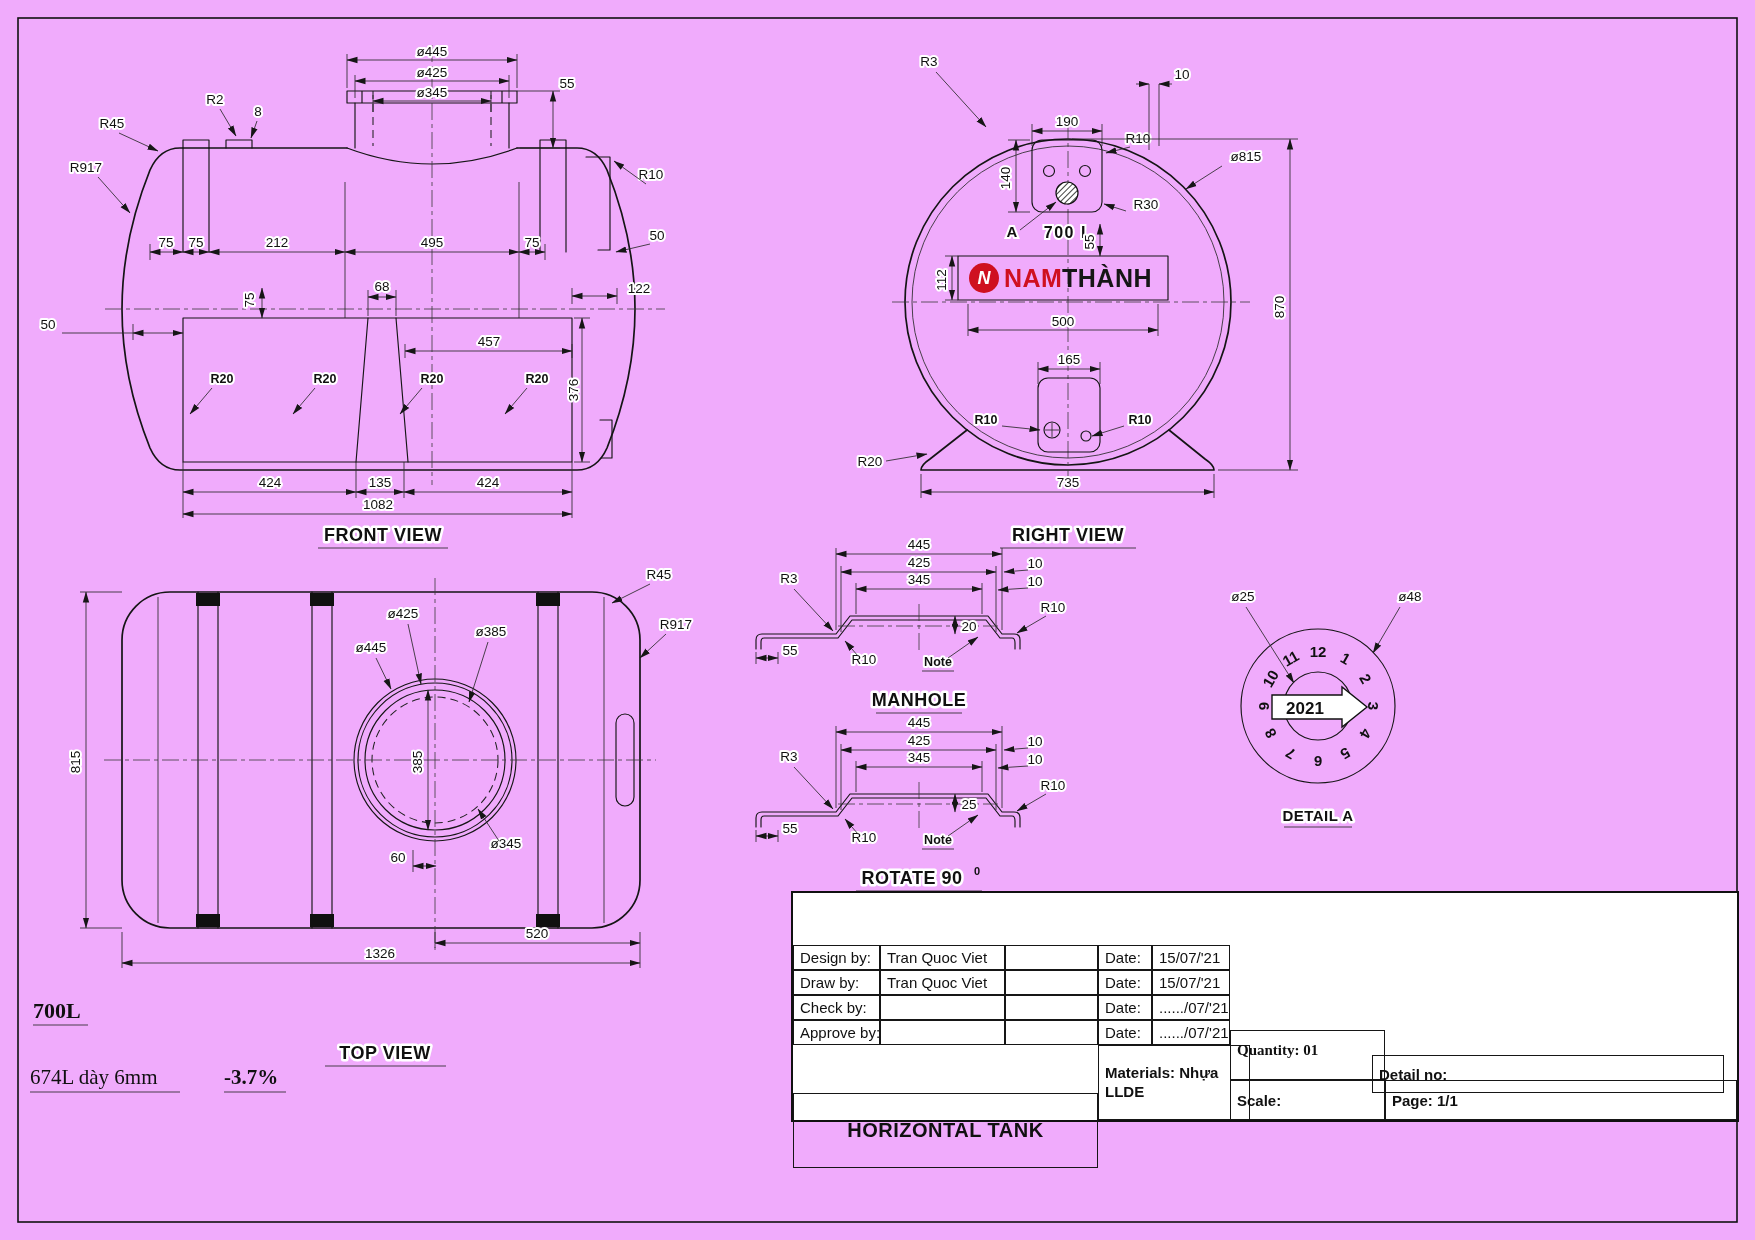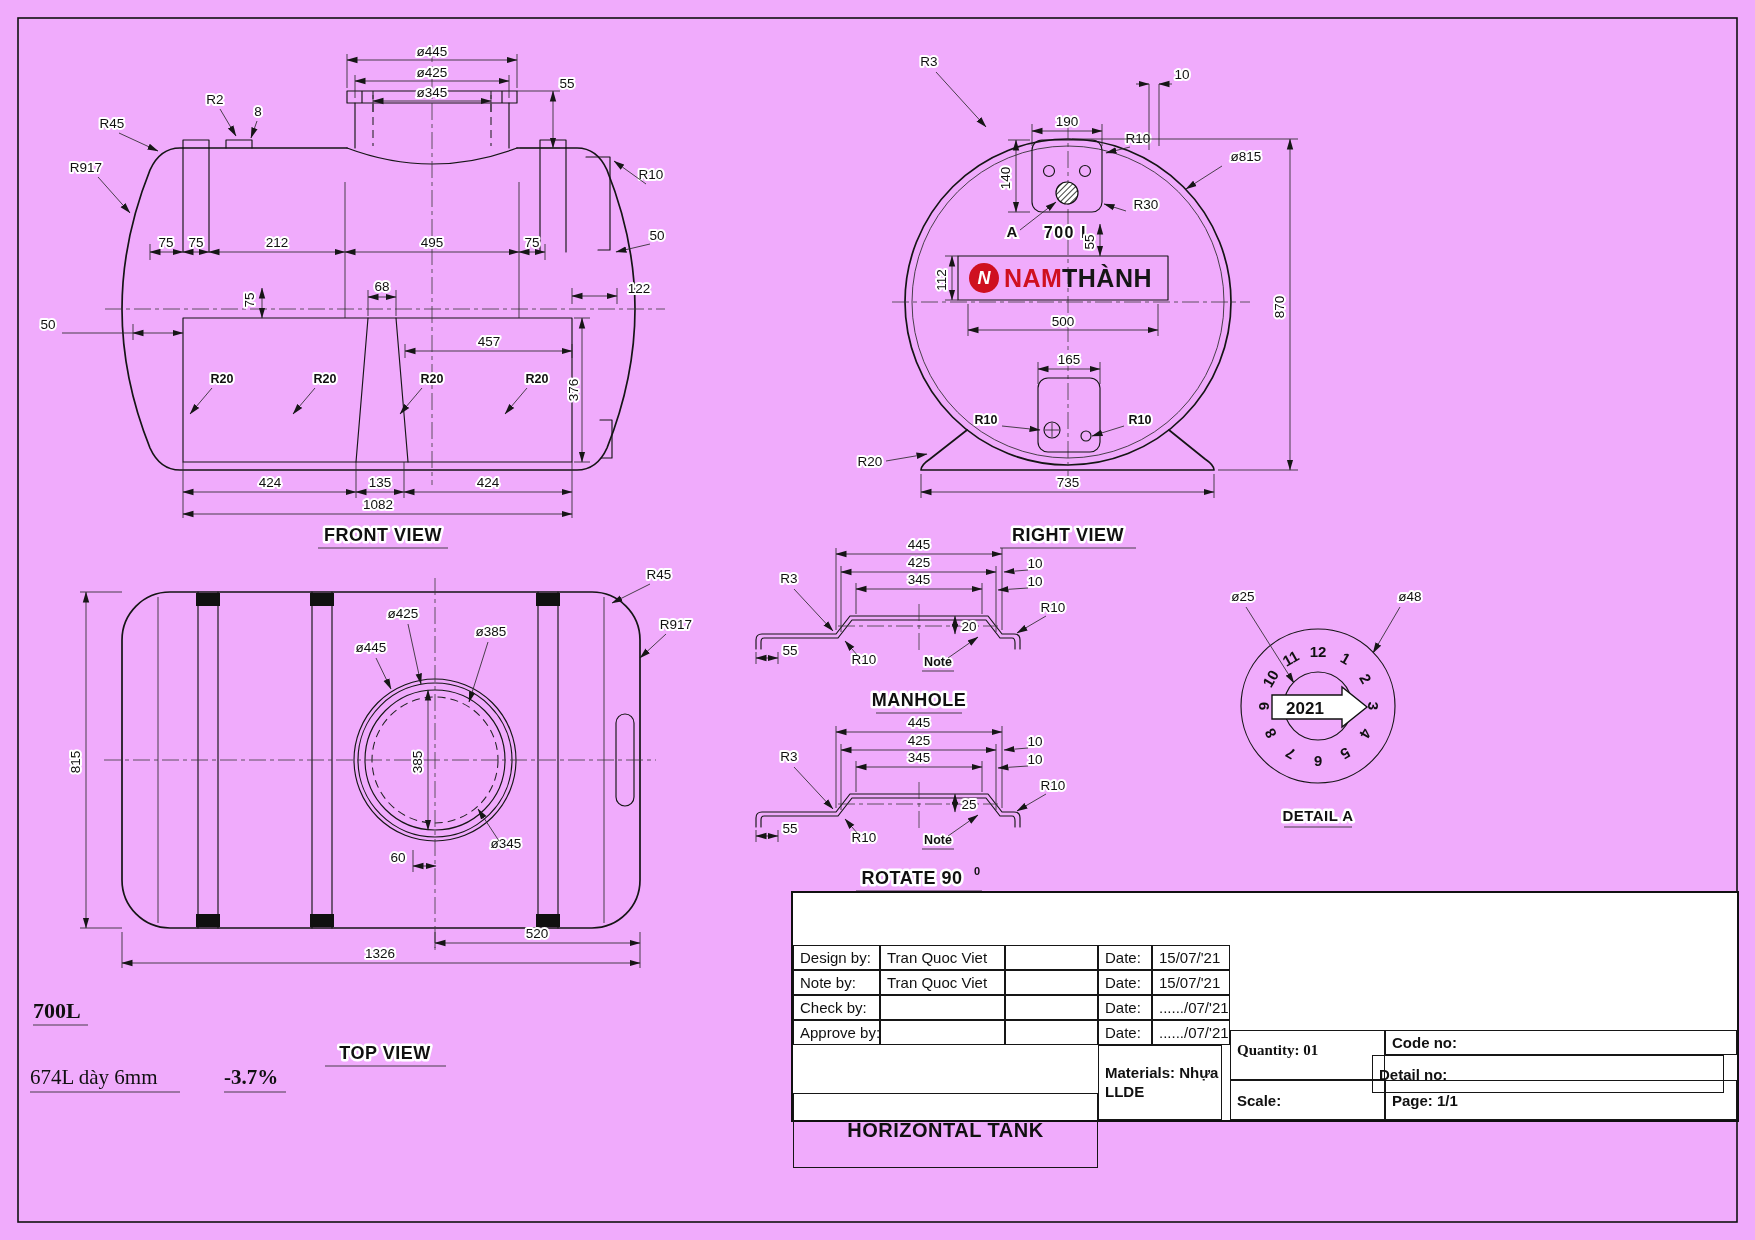--- a/index.html
+++ b/index.html
@@ -378,44 +378,43 @@
 </svg>
 
 <div class="tblock">
 
   <div class="tb-cell" style="left:0;top:52px;width:87px;height:25px">Design by:</div>
   <div class="tb-cell" style="left:87px;top:52px;width:125px;height:25px">Tran Quoc Viet</div>
   <div class="tb-cell" style="left:212px;top:52px;width:93px;height:25px"></div>
   <div class="tb-cell" style="left:305px;top:52px;width:54px;height:25px">Date:</div>
   <div class="tb-cell" style="left:359px;top:52px;width:78px;height:25px">15/07/'21</div>
 
-  <div class="tb-cell" style="left:0;top:77px;width:87px;height:25px">Note by:</div>
+  <div class="tb-cell" style="left:0;top:77px;width:87px;height:25px">Draw by:</div>
   <div class="tb-cell" style="left:87px;top:77px;width:125px;height:25px">Tran Quoc Viet</div>
   <div class="tb-cell" style="left:212px;top:77px;width:93px;height:25px"></div>
   <div class="tb-cell" style="left:305px;top:77px;width:54px;height:25px">Date:</div>
   <div class="tb-cell" style="left:359px;top:77px;width:78px;height:25px">15/07/'21</div>
 
   <div class="tb-cell" style="left:0;top:102px;width:87px;height:25px">Check by:</div>
   <div class="tb-cell" style="left:87px;top:102px;width:125px;height:25px"></div>
   <div class="tb-cell" style="left:212px;top:102px;width:93px;height:25px"></div>
   <div class="tb-cell" style="left:305px;top:102px;width:54px;height:25px">Date:</div>
   <div class="tb-cell" style="left:359px;top:102px;width:78px;height:25px">....../07/'21</div>
 
   <div class="tb-cell" style="left:0;top:127px;width:87px;height:25px">Approve by:</div>
   <div class="tb-cell" style="left:87px;top:127px;width:125px;height:25px"></div>
   <div class="tb-cell" style="left:212px;top:127px;width:93px;height:25px"></div>
   <div class="tb-cell" style="left:305px;top:127px;width:54px;height:25px">Date:</div>
   <div class="tb-cell" style="left:359px;top:127px;width:78px;height:25px">....../07/'21</div>
 
   <div class="tb-cell tb-center tb-product" style="left:0;top:152px;width:305px;height:75px">HORIZONTAL TANK</div>
-  <div class="tb-cell tb-col tb-bold" style="left:305px;top:152px;width:124px;height:75px">
+  <div class="tb-cell tb-col tb-bold" style="left:305px;top:152px;width:152px;height:75px">
     <span>Materials: Nhựa</span>
     <span>LLDE</span>
   </div>
 
   <div class="tb-cell tb-bold tb-top" style="left:437px;top:137px;width:155px;height:50px">Quantity: 01</div>
-  <div class="tb-cell tb-bold" style="left:592px;top:137px;width:352px;height:25px">Code no:</div>
   <div class="tb-cell tb-bold" style="left:579px;top:162px;width:352px;height:38px">Detail no:</div>
   <div class="tb-cell tb-bold" style="left:437px;top:187px;width:155px;height:40px">Scale:</div>
   <div class="tb-cell tb-bold" style="left:592px;top:187px;width:352px;height:40px">Page: 1/1</div>
 </div>
 
 </div>
 
 </body></html>

